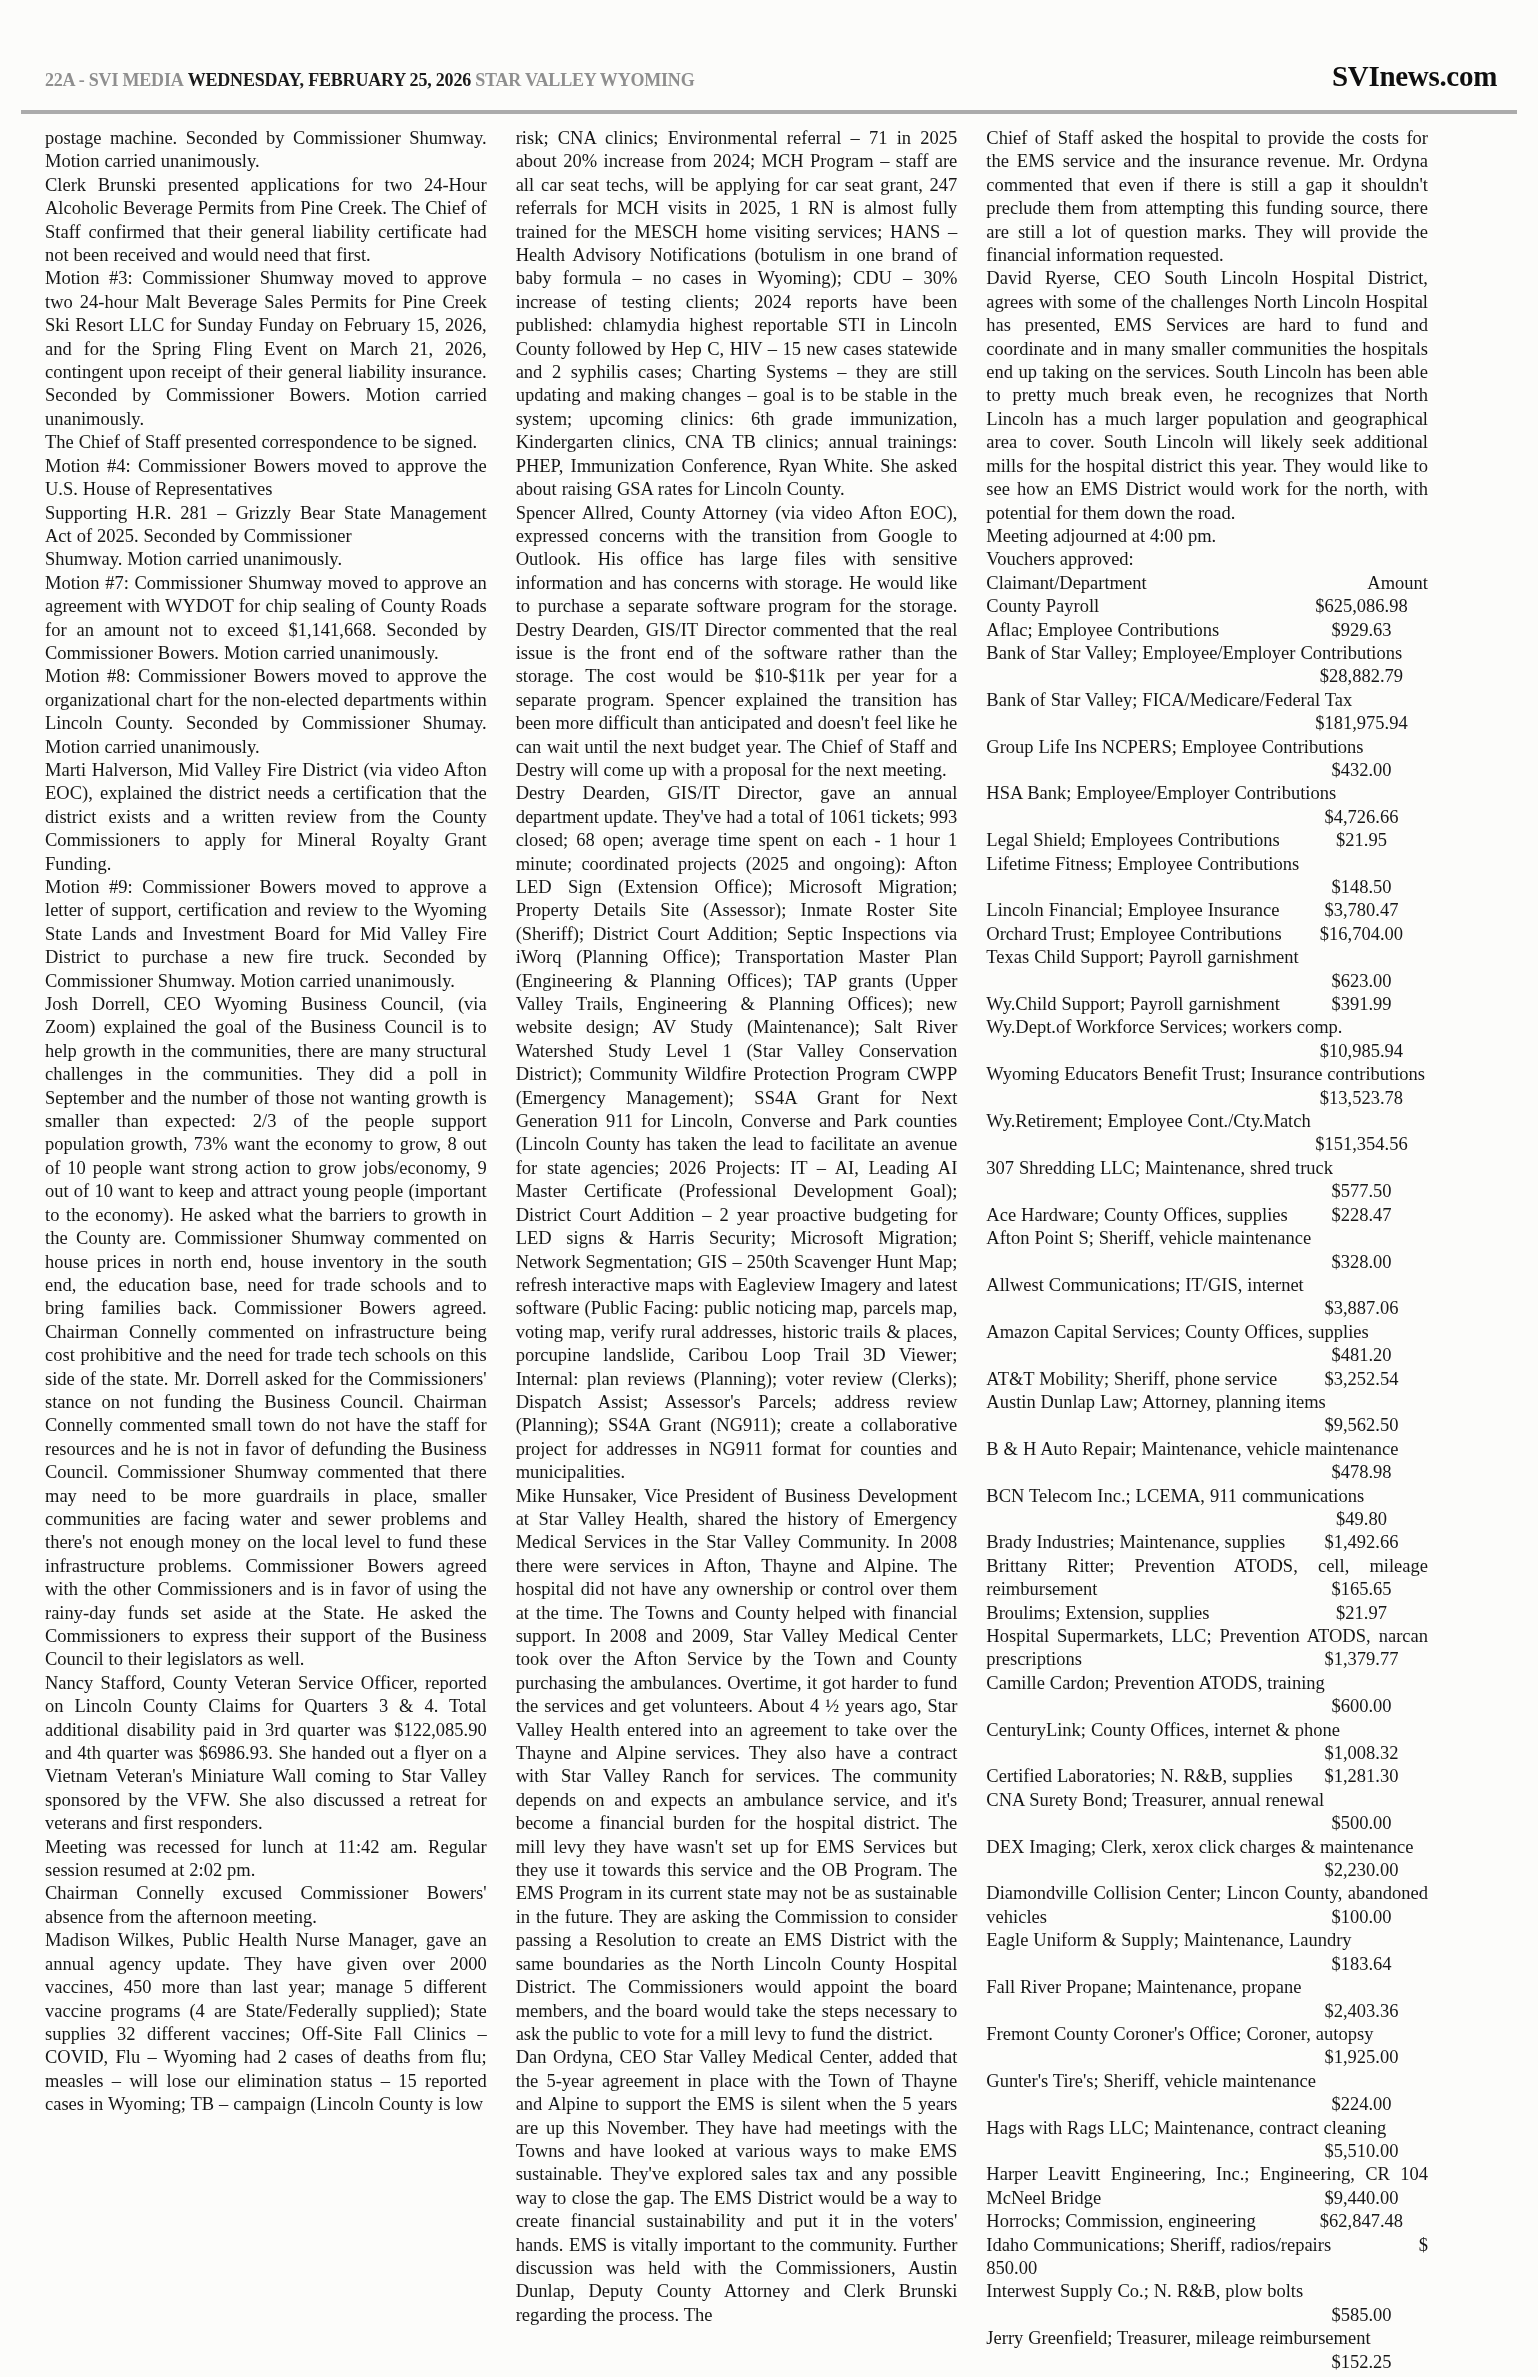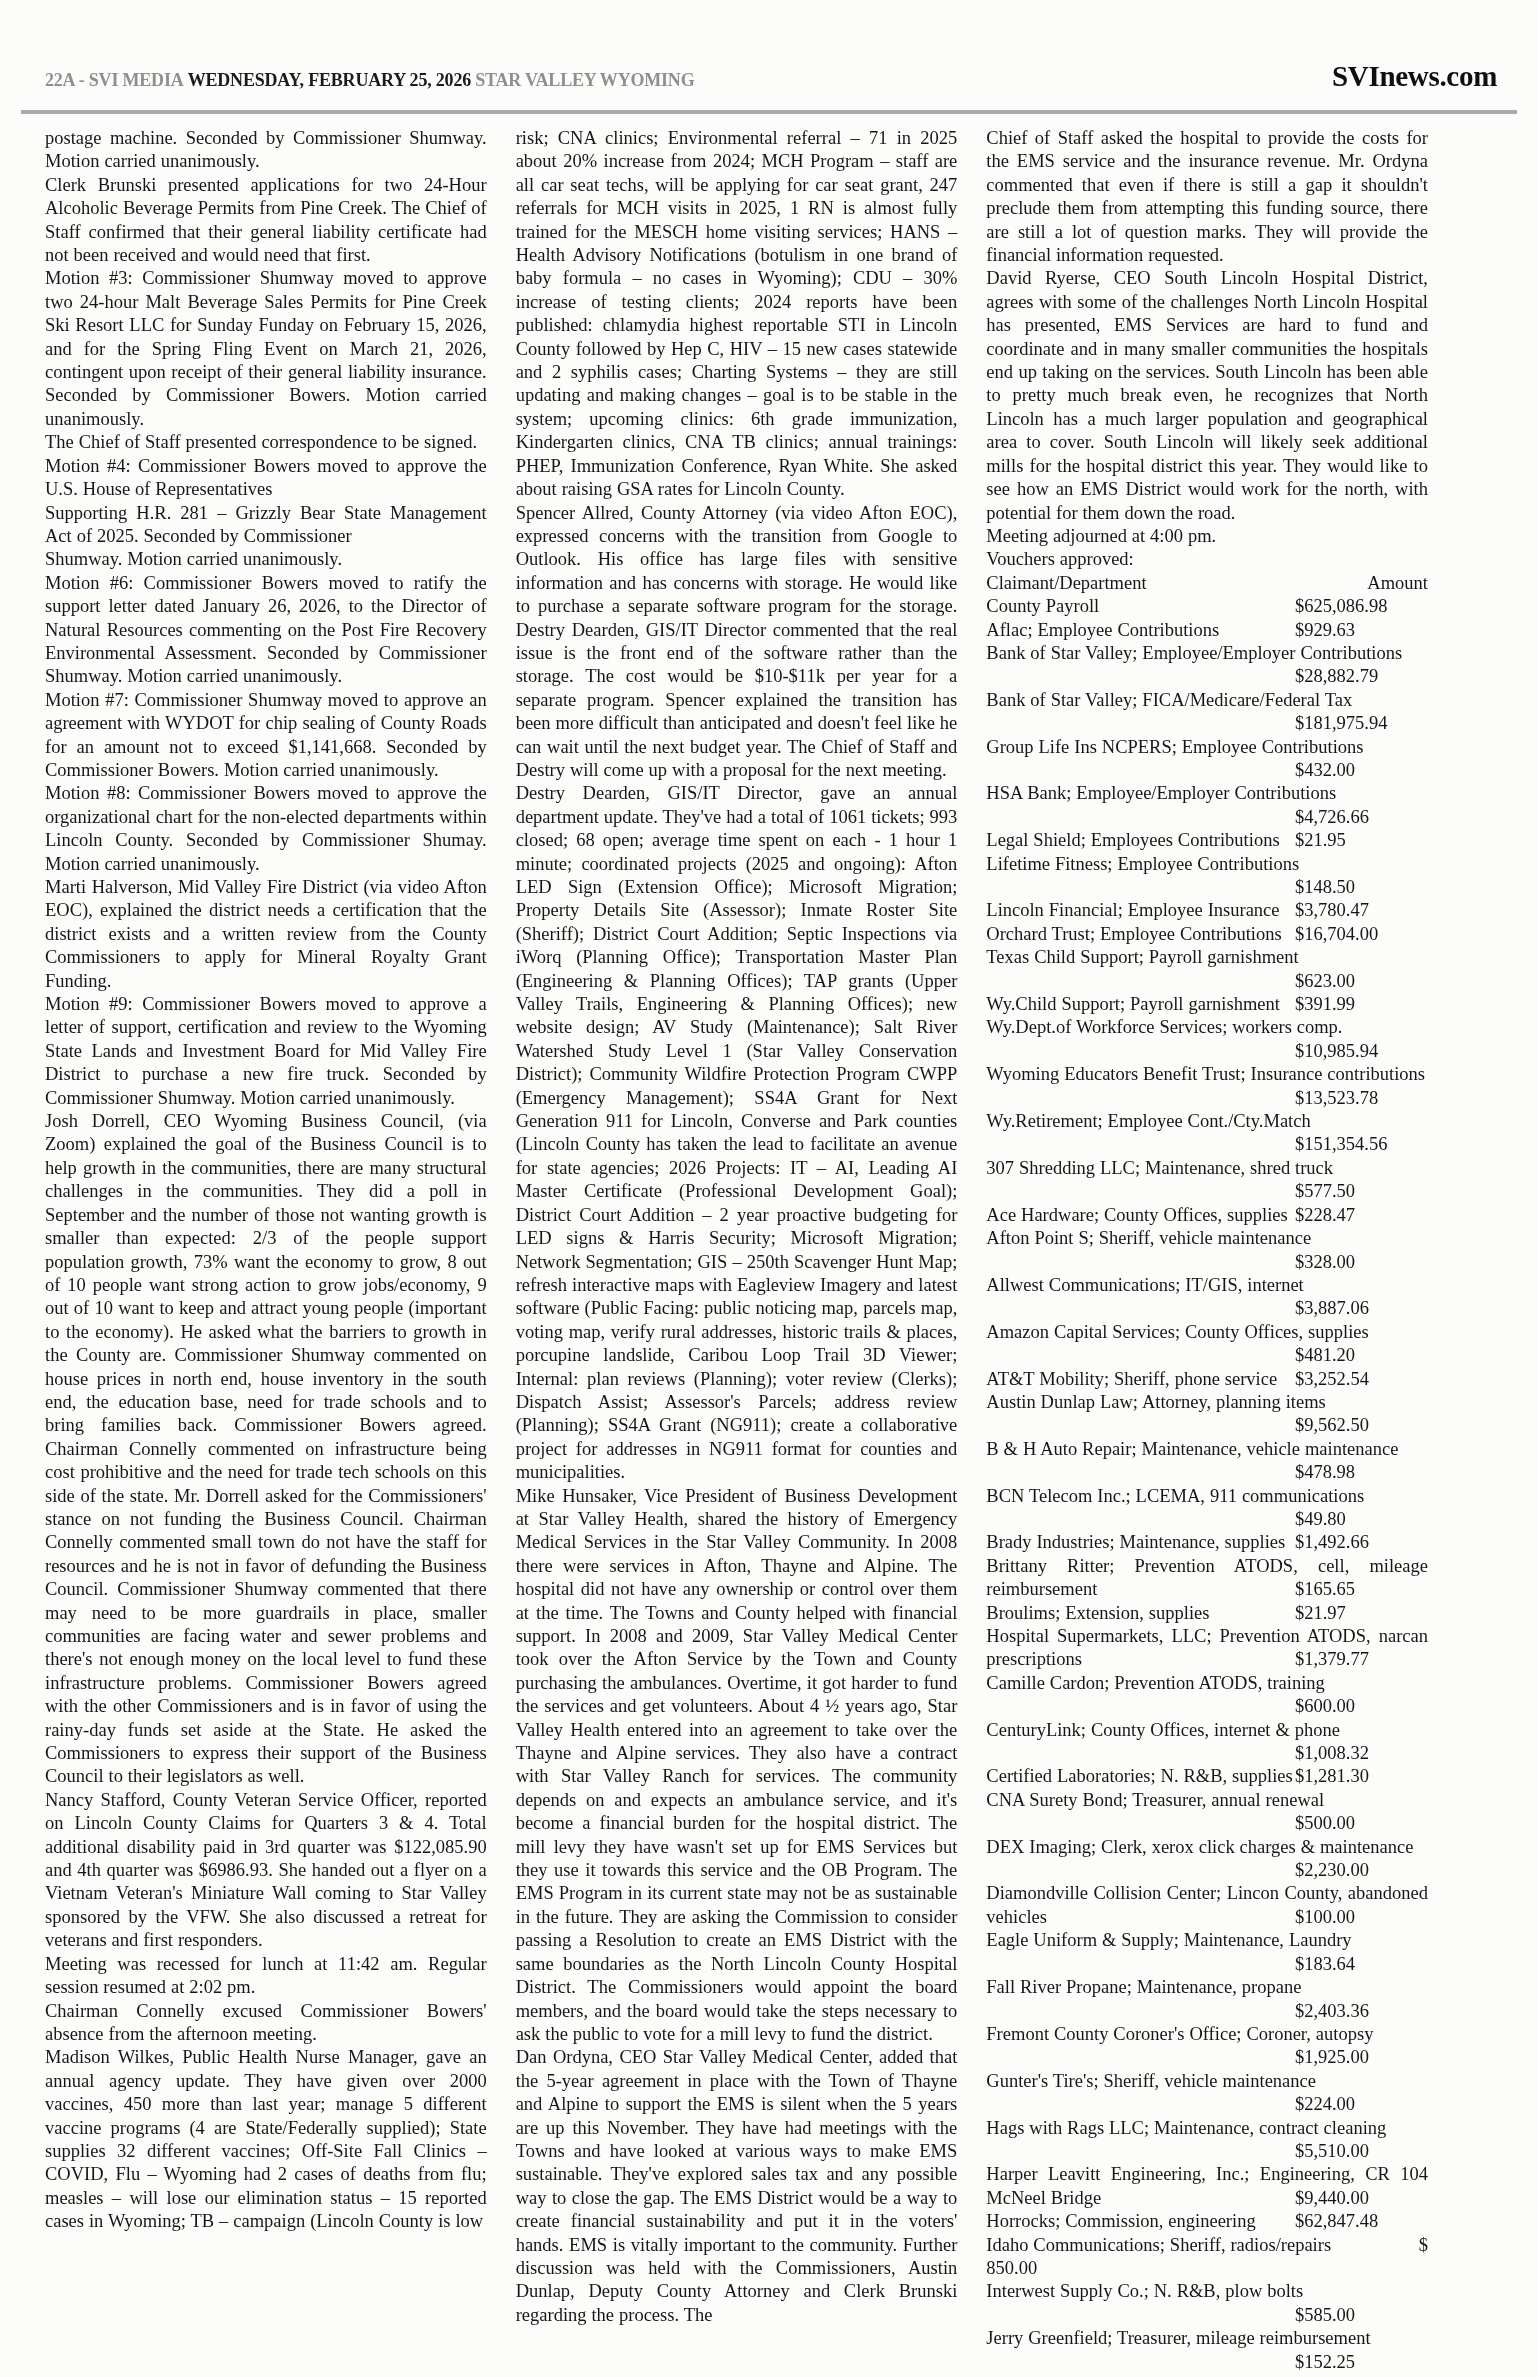--- a/index.html
+++ b/index.html
@@ -33,21 +33,21 @@
     display:grid; grid-template-columns:1fr 1fr 1fr; column-gap:29px;
   }
   .col {
     font-size:18.5px; line-height:23.4px; text-align:justify;
     word-spacing:0.3px;
   }
   .col p { margin:0; padding:0; }
   .v-row { display:flow-root; }
   .money {
     float:right; width:133px;
-    display:flex; justify-content:flex-start;
+    display:flex; justify-content:center;
   }
   .money.w-auto { width:auto; }
 </style>
 </head>
 <body>
 
 <div class="page">
 
   <header class="masthead">
     <div class="mast-left">
@@ -60,21 +60,20 @@
 
   <main class="columns">
     <section class="col" id="col1">
         <p>postage machine. Seconded by Commissioner Shumway. Motion carried unanimously.</p>
         <p>Clerk Brunski presented applications for two 24-Hour Alcoholic Beverage Permits from Pine Creek. The Chief of Staff confirmed that their general liability certificate had not been received and would need that first.</p>
         <p>Motion #3: Commissioner Shumway moved to approve two 24-hour Malt Beverage Sales Permits for Pine Creek Ski Resort LLC for Sunday Funday on February 15, 2026, and for the Spring Fling Event on March 21, 2026, contingent upon receipt of their general liability insurance. Seconded by Commissioner Bowers. Motion carried unanimously.</p>
         <p>The Chief of Staff presented correspondence to be signed.</p>
         <p>Motion #4: Commissioner Bowers moved to approve the U.S. House of Representatives</p>
         <p>Supporting H.R. 281 – Grizzly Bear State Management Act of 2025. Seconded by Commissioner</p>
         <p>Shumway. Motion carried unanimously.</p>
-        <p>Motion #6: Commissioner Bowers moved to ratify the support letter dated January 26, 2026, to the Director of Natural Resources commenting on the Post Fire Recovery Environmental Assessment. Seconded by Commissioner Shumway. Motion carried unanimously.</p>
         <p>Motion #7: Commissioner Shumway moved to approve an agreement with WYDOT for chip sealing of County Roads for an amount not to exceed $1,141,668. Seconded by Commissioner Bowers. Motion carried unanimously.</p>
         <p>Motion #8: Commissioner Bowers moved to approve the organizational chart for the non-elected departments within Lincoln County. Seconded by Commissioner Shumay. Motion carried unanimously.</p>
         <p>Marti Halverson, Mid Valley Fire District (via video Afton EOC), explained the district needs a certification that the district exists and a written review from the County Commissioners to apply for Mineral Royalty Grant Funding.</p>
         <p>Motion #9: Commissioner Bowers moved to approve a letter of support, certification and review to the Wyoming State Lands and Investment Board for Mid Valley Fire District to purchase a new fire truck. Seconded by Commissioner Shumway. Motion carried unanimously.</p>
         <p>Josh Dorrell, CEO Wyoming Business Council, (via Zoom) explained the goal of the Business Council is to help growth in the communities, there are many structural challenges in the communities. They did a poll in September and the number of those not wanting growth is smaller than expected: 2/3 of the people support population growth, 73% want the economy to grow, 8 out of 10 people want strong action to grow jobs/economy, 9 out of 10 want to keep and attract young people (important to the economy). He asked what the barriers to growth in the County are. Commissioner Shumway commented on house prices in north end, house inventory in the south end, the education base, need for trade schools and to bring families back. Commissioner Bowers agreed. Chairman Connelly commented on infrastructure being cost prohibitive and the need for trade tech schools on this side of the state. Mr. Dorrell asked for the Commissioners' stance on not funding the Business Council. Chairman Connelly commented small town do not have the staff for resources and he is not in favor of defunding the Business Council. Commissioner Shumway commented that there may need to be more guardrails in place, smaller communities are facing water and sewer problems and there's not enough money on the local level to fund these infrastructure problems. Commissioner Bowers agreed with the other Commissioners and is in favor of using the rainy-day funds set aside at the State. He asked the Commissioners to express their support of the Business Council to their legislators as well.</p>
         <p>Nancy Stafford, County Veteran Service Officer, reported on Lincoln County Claims for Quarters 3 &amp; 4. Total additional disability paid in 3rd quarter was $122,085.90 and 4th quarter was $6986.93. She handed out a flyer on a Vietnam Veteran's Miniature Wall coming to Star Valley sponsored by the VFW. She also discussed a retreat for veterans and first responders.</p>
         <p>Meeting was recessed for lunch at 11:42 am. Regular session resumed at 2:02 pm.</p>
         <p>Chairman Connelly excused Commissioner Bowers' absence from the afternoon meeting.</p>
         <p>Madison Wilkes, Public Health Nurse Manager, gave an annual agency update. They have given over 2000 vaccines, 450 more than last year; manage 5 different vaccine programs (4 are State/Federally supplied); State supplies 32 different vaccines; Off-Site Fall Clinics – COVID, Flu – Wyoming had 2 cases of deaths from flu; measles – will lose our elimination status – 15 reported cases in Wyoming; TB – campaign (Lincoln County is low</p>
       </section>

